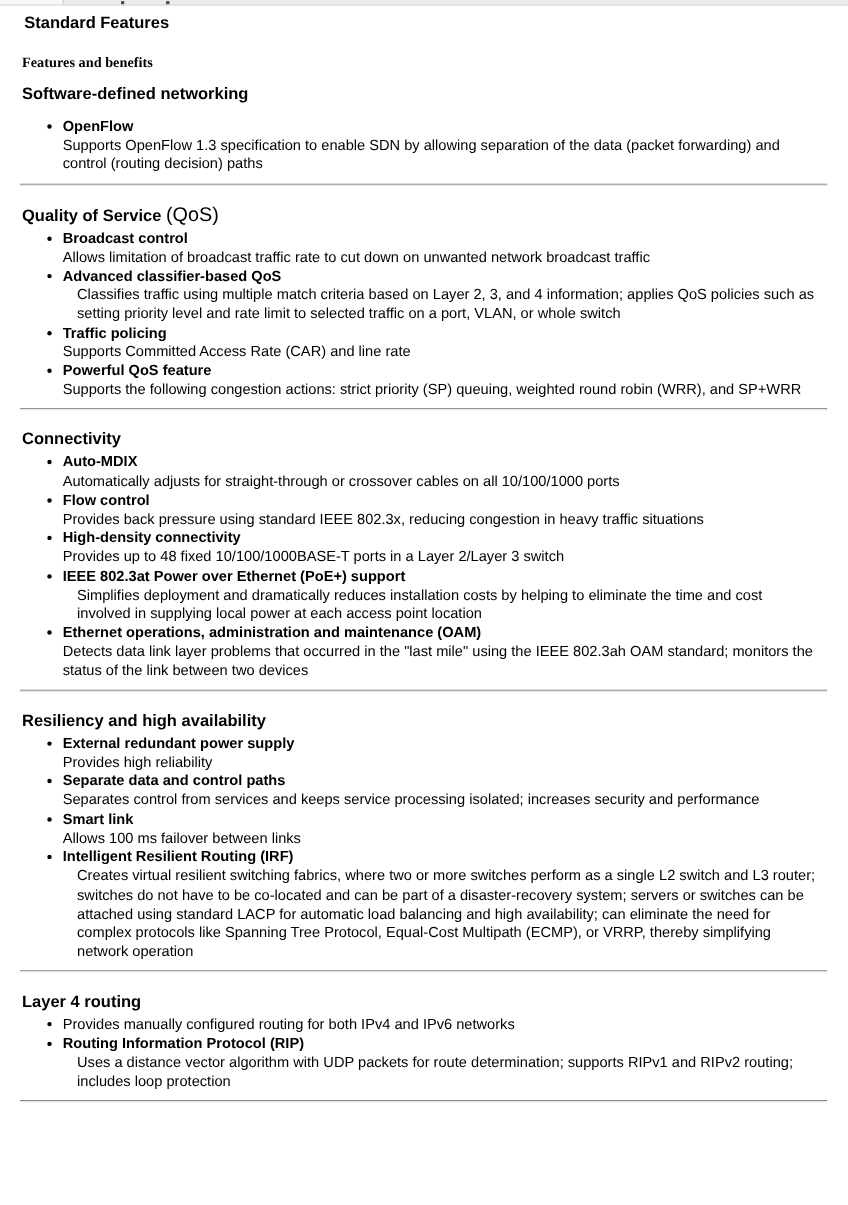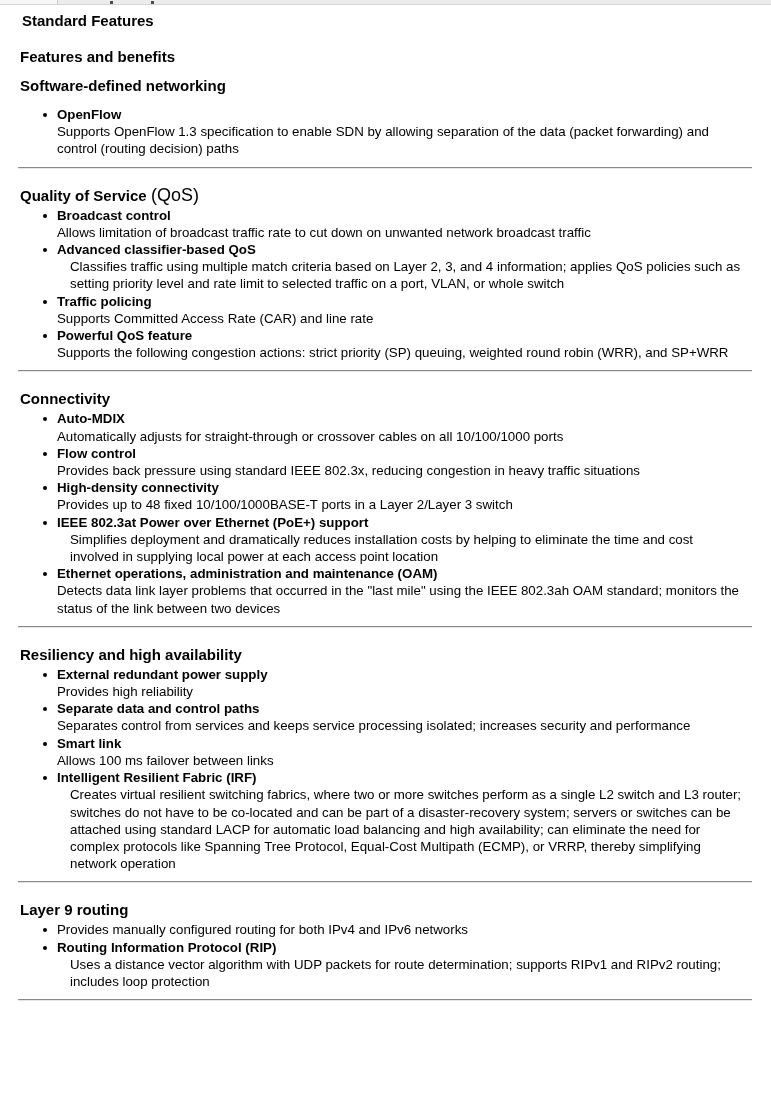--- a/index.html
+++ b/index.html
@@ -37,24 +37,25 @@
   .content {
     padding: 0 18px 0 20px;
   }
   h1.page-title {
     font-size: 15px;
     line-height: 20px;
     font-weight: bold;
     margin: 6px 0 0 2px;
   }
   h2.page-subtitle {
-    font-size: 15px;
+    font-size: 13px;
     line-height: 19px;
     font-weight: bold;
     margin: 16px 0 10px 0;
+    font-family: Liberation Serif, serif;
   }
   .feature-section { margin: 0; }
   .feature-section.first { margin-top: 3px; }
   .feature-section.spaced { margin-top: 17px; }
   .section-heading {
     font-size: 15px;
     line-height: 19px;
     font-weight: bold;
     margin: 0 0 2px 0;
   }
@@ -171,28 +172,28 @@
           </li>
           <li class="feature-item">
             <div class="item-title">Separate data and control paths</div>
             <div class="item-desc">Separates control from services and keeps service processing isolated; increases security and performance</div>
           </li>
           <li class="feature-item">
             <div class="item-title">Smart link</div>
             <div class="item-desc">Allows 100 ms failover between links</div>
           </li>
           <li class="feature-item">
-            <div class="item-title">Intelligent Resilient Fabric (IRF)</div>
+            <div class="item-title">Intelligent Resilient Routing (IRF)</div>
             <div class="item-desc indent">Creates virtual resilient switching fabrics, where two or more switches perform as a single L2 switch and L3 router; switches do not have to be co-located and can be part of a disaster-recovery system; servers or switches can be attached using standard LACP for automatic load balancing and high availability; can eliminate the need for complex protocols like Spanning Tree Protocol, Equal-Cost Multipath (ECMP), or VRRP, thereby simplifying network operation</div>
           </li>
         </ul>
       </section>
       <hr class="rule">
       <section class="feature-section spaced">
-        <h3 class="section-heading"><span class="heading-text">Layer 9 routing</span></h3>
+        <h3 class="section-heading"><span class="heading-text">Layer 4 routing</span></h3>
         <ul class="features">
           <li class="feature-item">
             <div class="item-desc">Provides manually configured routing for both IPv4 and IPv6 networks</div>
           </li>
           <li class="feature-item">
             <div class="item-title">Routing Information Protocol (RIP)</div>
             <div class="item-desc indent">Uses a distance vector algorithm with UDP packets for route determination; supports RIPv1 and RIPv2 routing; includes loop protection</div>
           </li>
         </ul>
       </section>

